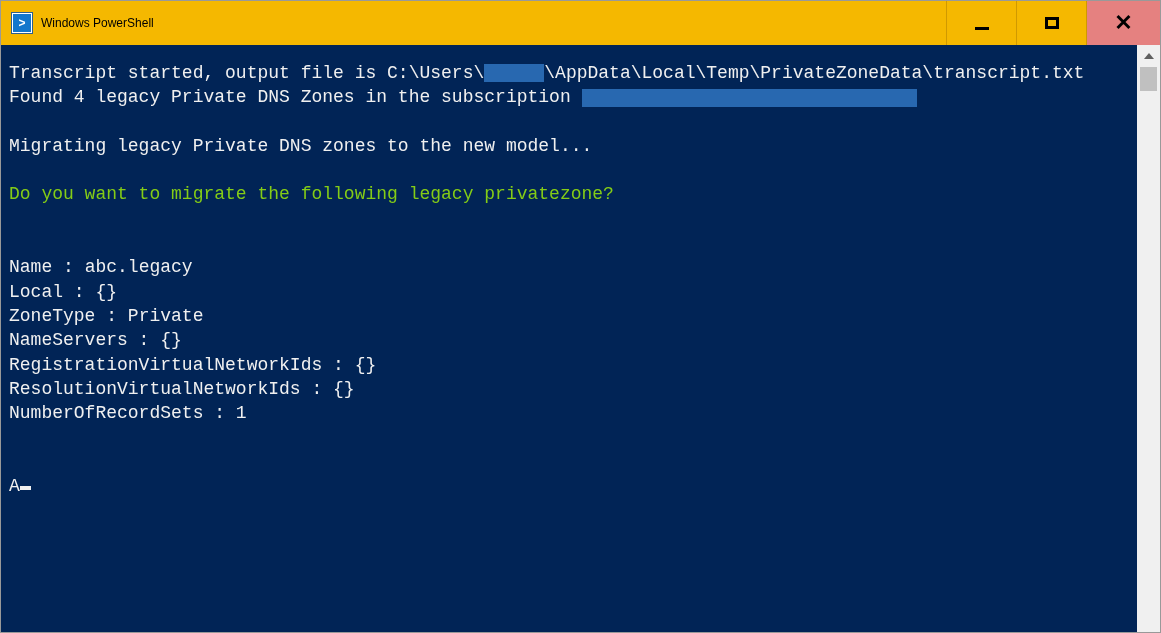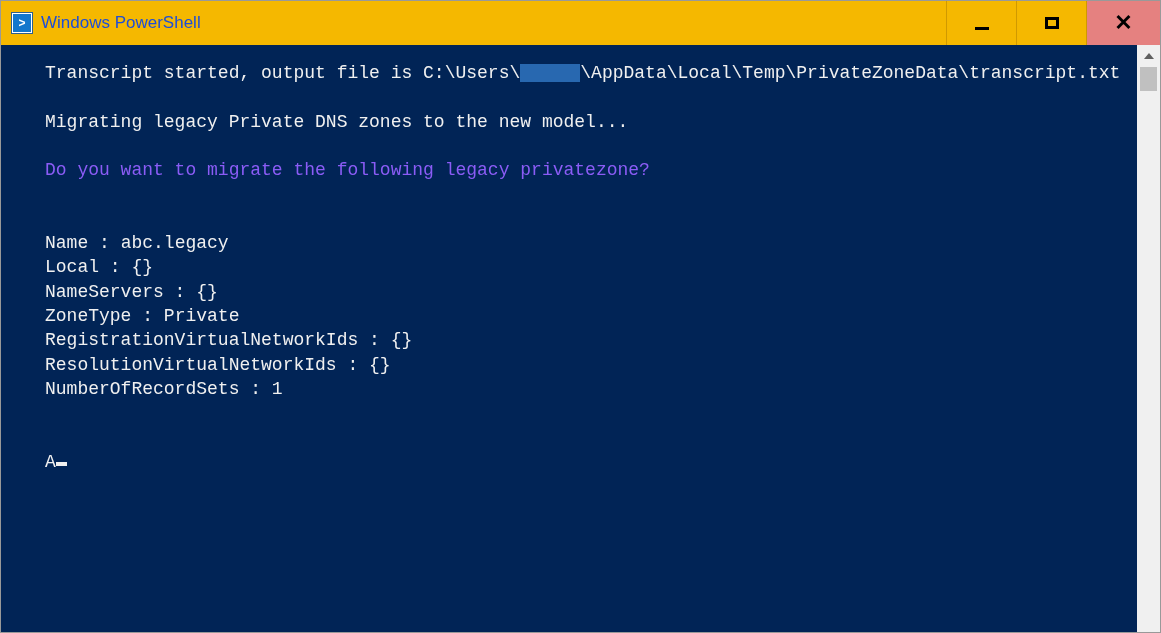--- a/index.html
+++ b/index.html
@@ -47,22 +47,22 @@
       color: #fff;
       font-size: 12px;
       font-weight: bold;
       display: flex;
       align-items: center;
       justify-content: center;
       font-family: Arial, sans-serif;
     }
     .window-title {
       font-family: 'Segoe UI', Arial, sans-serif;
-      font-size: 17px;
-      color: #1d4ed8;
+      font-size: 12px;
+      color: #000000;
       flex: 1;
     }
     .window-controls {
       display: flex;
       height: 100%;
     }
     .win-btn {
       width: 70px;
       height: 100%;
       display: flex;
@@ -108,21 +108,20 @@
     .console {
       flex: 1;
       background: #012456;
       color: #f0f0f0;
       font-size: 18px;
       line-height: 1.35;
       padding: 16px 8px 8px 8px;
       white-space: nowrap;
       overflow: hidden;
       font-weight: 500;
-      margin-left: 36px;
     }
     .scrollbar {
       width: 23px;
       background: #f0f0f0;
       position: relative;
       flex-shrink: 0;
     }
     .scroll-arrow {
       width: 100%;
       height: 22px;
@@ -133,21 +132,21 @@
       justify-content: center;
       font-size: 10px;
     }
     .scroll-thumb {
       width: 17px;
       height: 24px;
       background: #c0c0c0;
       margin: 0 auto;
     }
     .green {
-      color: #8b5cf6;
+      color: #84cc16;
     }
     .redact {
       background: #2868b0;
       display: inline-block;
       vertical-align: middle;
       height: 18px;
     }
     .r1 { width: 60px; }
     .r2 { width: 335px; }
     .r3 { width: 170px; }
@@ -177,31 +176,32 @@
         <div class="max-icon"></div>
       </div>
       <div class="win-btn close">
         <span class="close-icon">✕</span>
       </div>
     </div>
   </div>
   <div class="console-area">
     <div class="console">
       <div><span>Transcript started, output file is C:\Users\</span><span class="redact r1"></span><span>\AppData\Local\Temp\PrivateZoneData\transcript.txt</span></div>
+      <div><span>Found 4 legacy Private DNS Zones in the subscription </span><span class="redact r2"></span></div>
       <div>&nbsp;</div>
       <div>Migrating legacy Private DNS zones to the new model...</div>
       <div>&nbsp;</div>
       <div class="green">Do you want to migrate the following legacy privatezone?</div>
       <div>&nbsp;</div>
       <div>&nbsp;</div>
       <div id="props-container">
           <div><span>Name                          : </span><span>abc.legacy</span></div>
           <div><span>Local                          : </span><span>{}</span></div>
+          <div><span>ZoneType                      : </span><span>Private</span></div>
           <div><span>NameServers                   : </span><span>{}</span></div>
-          <div><span>ZoneType                      : </span><span>Private</span></div>
           <div><span>RegistrationVirtualNetworkIds : </span><span>{}</span></div>
           <div><span>ResolutionVirtualNetworkIds   : </span><span>{}</span></div>
           <div><span>NumberOfRecordSets            : </span><span>1</span></div>
         </div>
       <div>&nbsp;</div>
       <div>&nbsp;</div>
       <div><span>A</span><span class="cursor"></span></div>
     </div>
     <div class="scrollbar">
       <div class="scroll-arrow">

